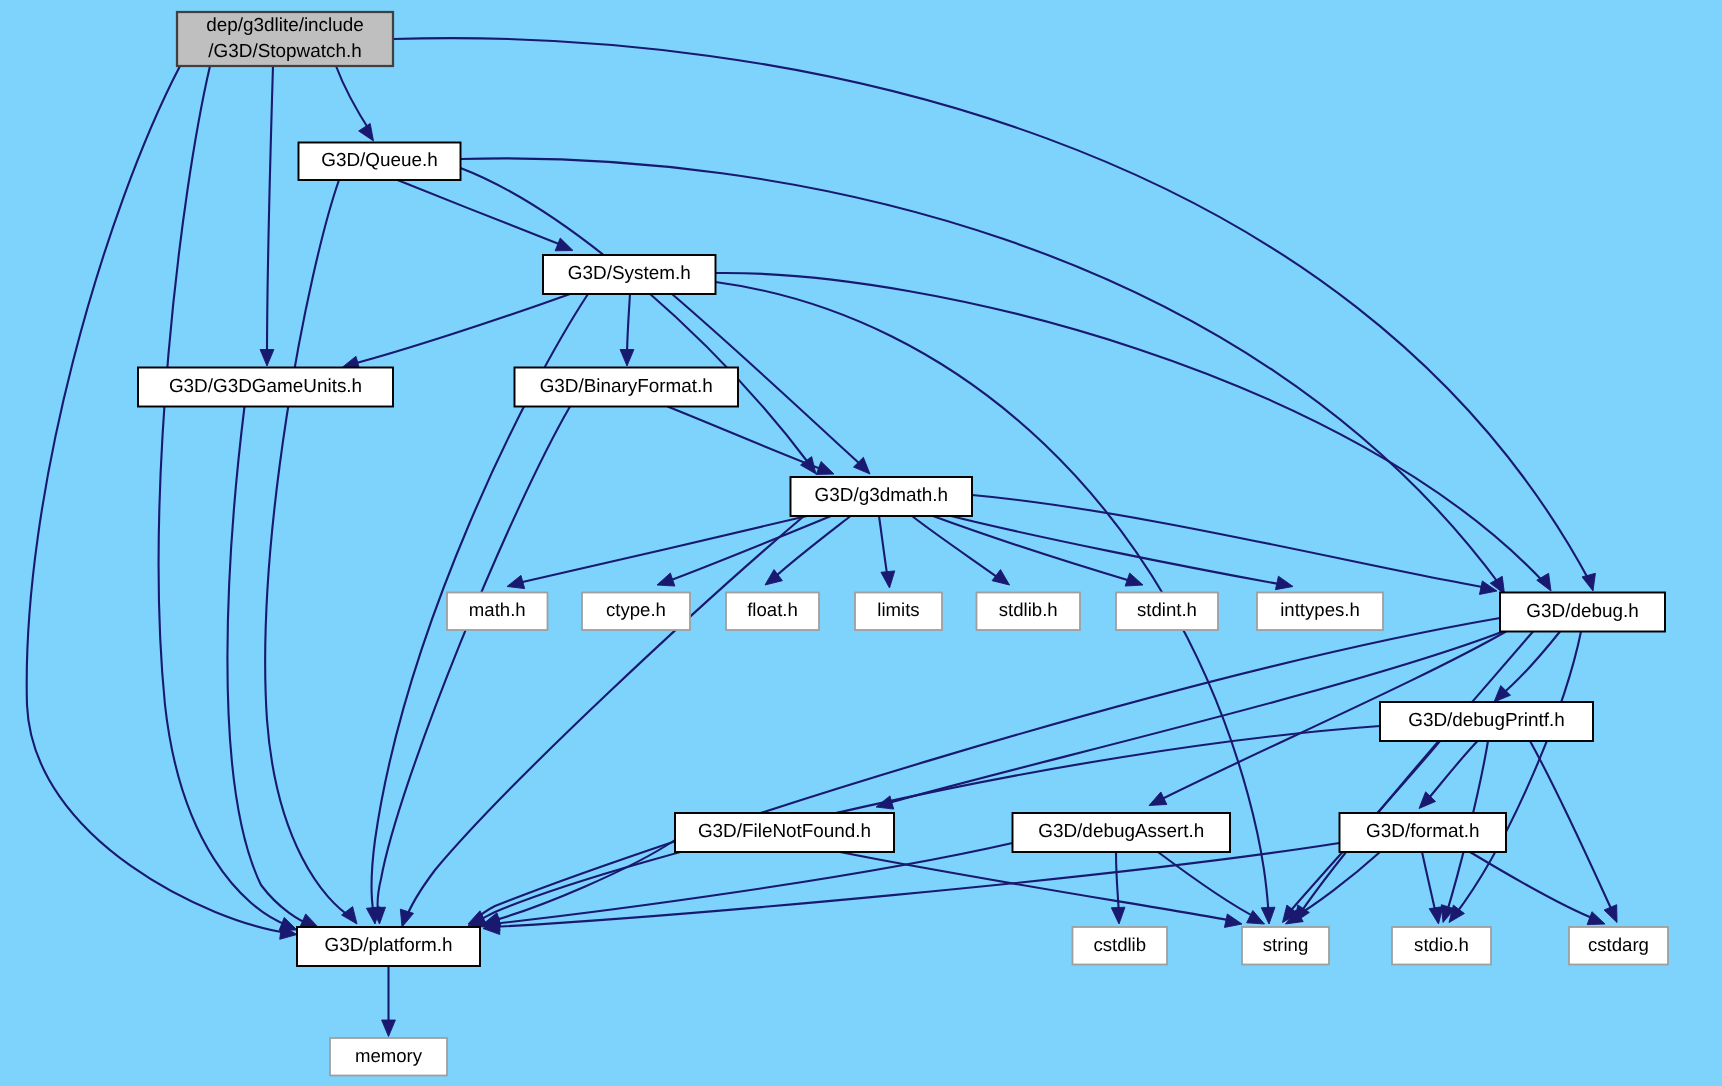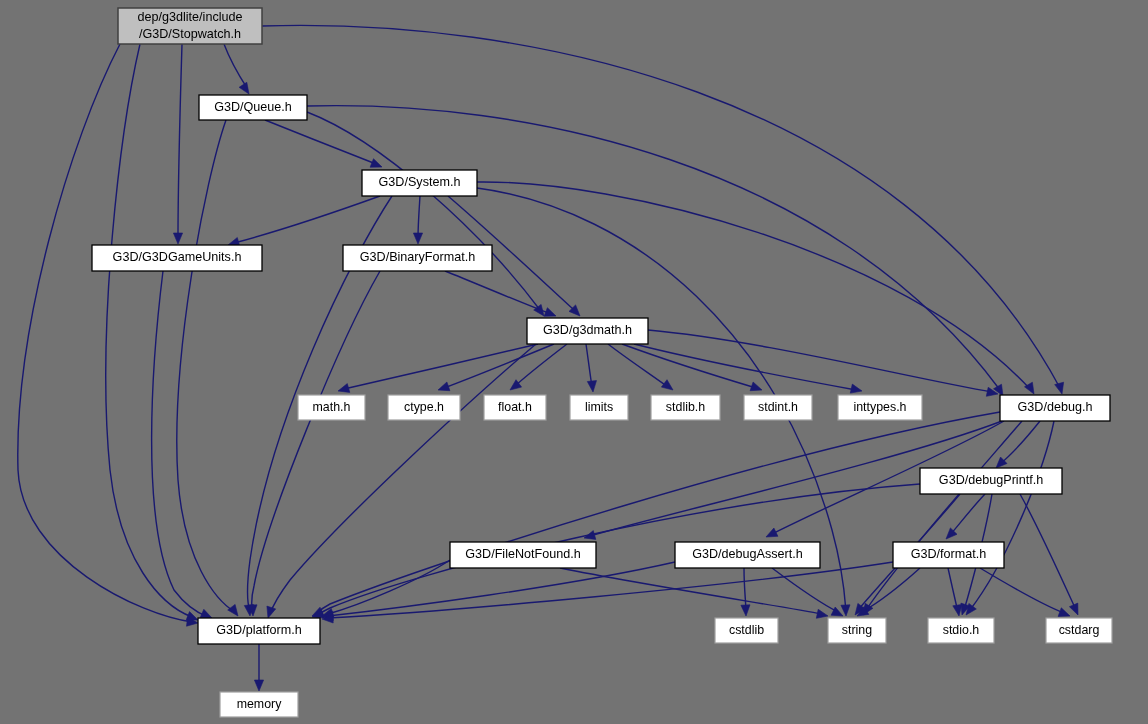--- a/index.html
+++ b/index.html
@@ -7,21 +7,21 @@
     padding: 0;
     background: #ffffff;
   }
   body {
     font-family: "Liberation Sans", sans-serif;
   }
   #graph-wrap {
     position: relative;
     width: 1148px;
     height: 724px;
-    background: #737373;
+    background: #7dd3fc;
     overflow: hidden;
   }
   svg#graph {
     position: absolute;
     left: 0;
     top: 0;
     width: 1148px;
     height: 724px;
   }
   .edge {

